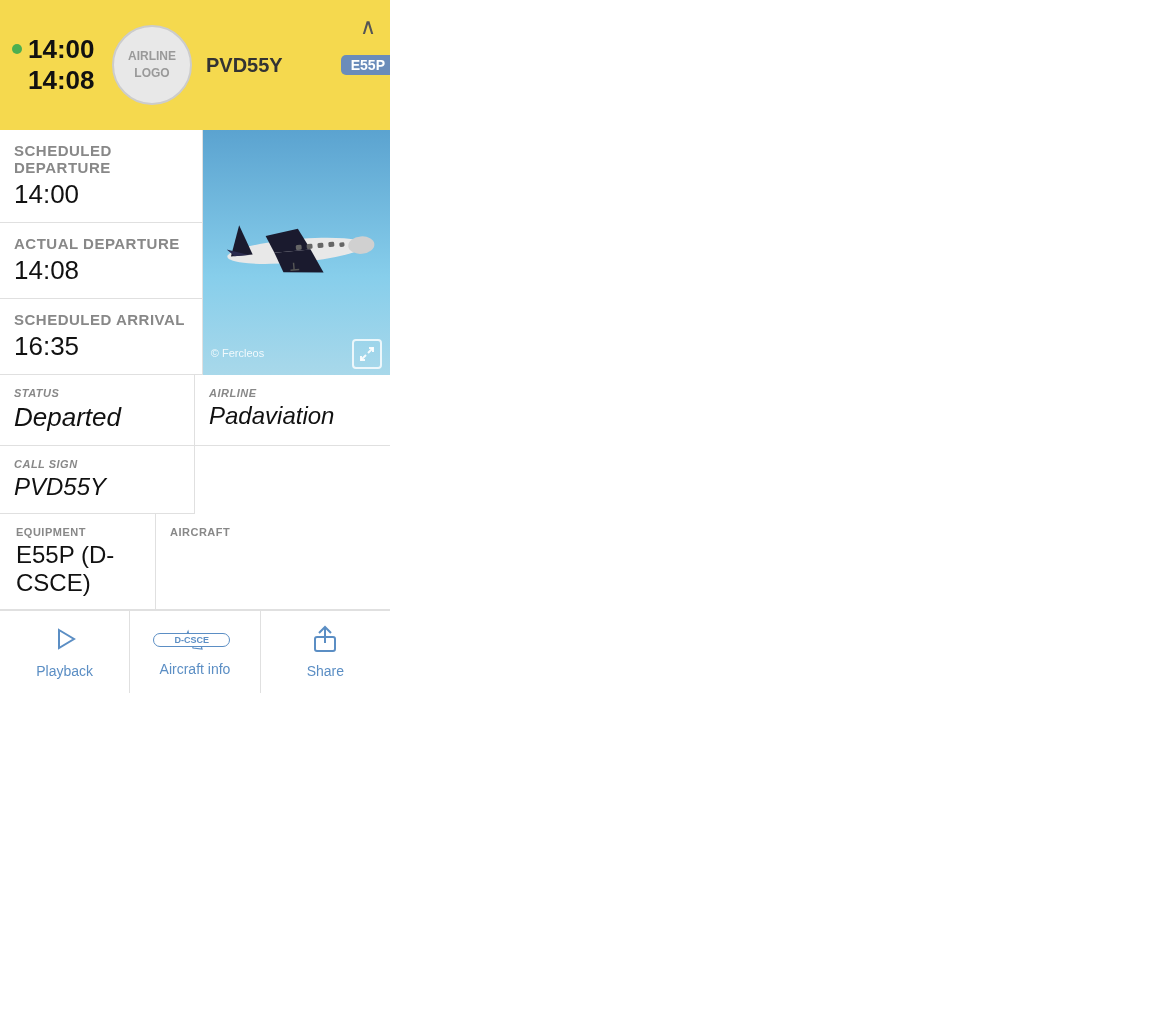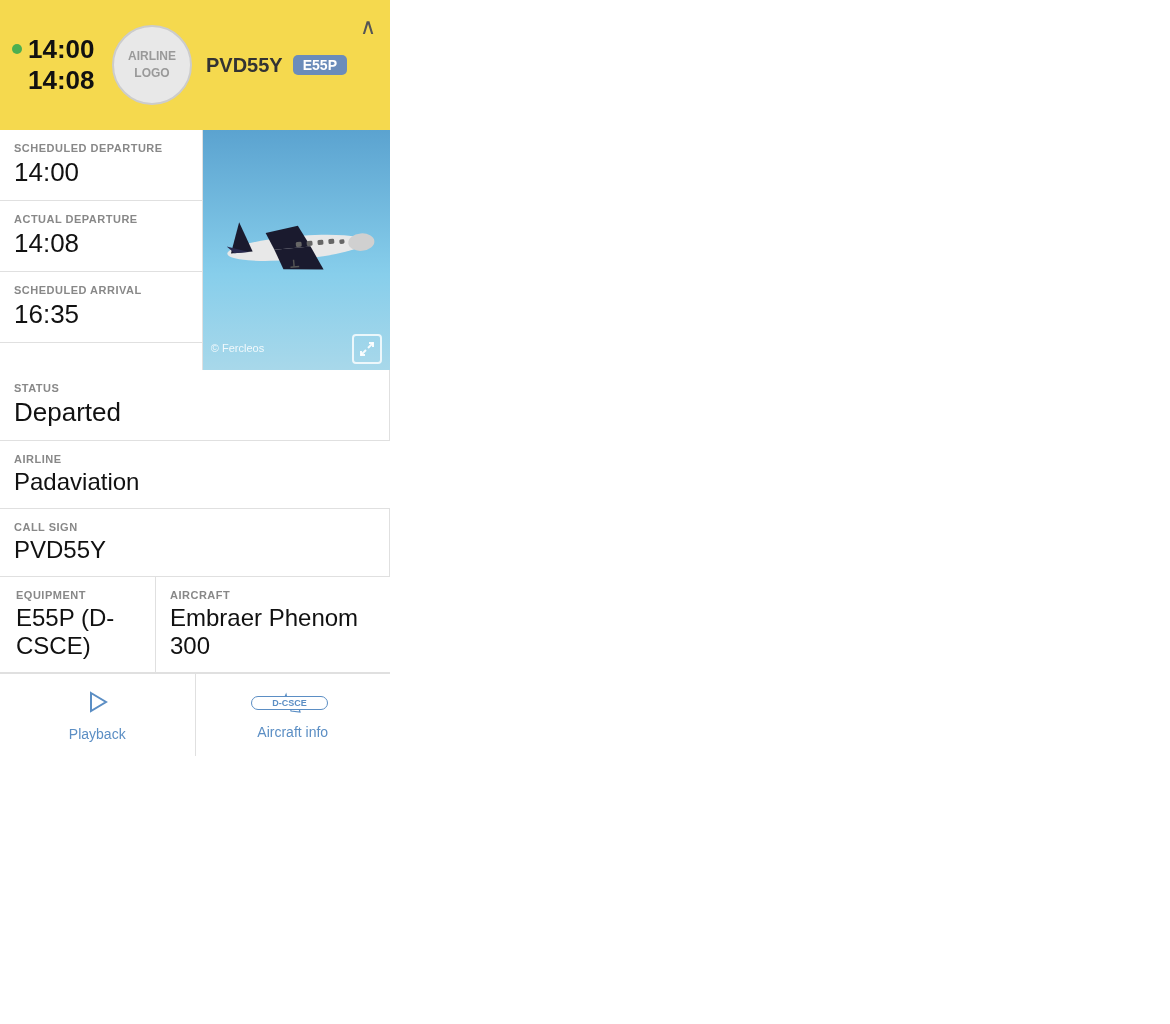--- a/index.html
+++ b/index.html
@@ -105,20 +105,21 @@
       font-weight: 600;
       color: #333;
     }
     .header-aircraft-badge {
       background: #6B8CBA;
       border-radius: 5px;
       padding: 2px 10px;
       font-size: 14px;
       font-weight: 600;
       color: #fff;
+      margin-left: 48px;
     }
     .header-chevron {
       position: absolute;
       top: 14px;
       right: 14px;
       font-size: 22px;
       color: #555;
     }
 
     
@@ -127,21 +128,21 @@
     }
     .info-left {
       flex: 0 0 52%;
       border-right: 1px solid #e0e0e0;
     }
     .info-item {
       padding: 12px 14px;
       border-bottom: 1px solid #e0e0e0;
     }
     .info-label {
-      font-size: 11px;
+      font-size: 15px;
       font-weight: 700;
       letter-spacing: 0.5px;
       color: #888;
       text-transform: uppercase;
       margin-bottom: 3px;
     }
     .info-value {
       font-size: 26px;
       font-weight: 400;
       color: #111;
@@ -185,21 +186,22 @@
       display: flex;
       align-items: center;
       justify-content: center;
       color: rgba(255,255,255,0.9);
       font-size: 16px;
     }
 
     
     .details-grid {
       display: grid;
-      grid-template-columns: 1fr;
+      grid-template-columns: 1fr 1fr;
+      font-style: italic;
     }
     .detail-cell {
       padding: 12px 14px;
       border-bottom: 1px solid #e0e0e0;
       border-right: 1px solid #e0e0e0;
     }
     .detail-cell:nth-child(2n) {
       border-right: none;
     }
     .detail-label {
@@ -379,21 +381,20 @@
   </div>
 </div>
 
 <div class="equipment-row">
   <div class="equipment-cell">
     <div class="detail-label">EQUIPMENT</div>
     <div class="detail-value">E55P (D-CSCE)</div>
   </div>
   <div class="aircraft-cell">
     <div class="detail-label">AIRCRAFT</div>
-    <div class="detail-value">Embraer Phenom 300</div>
   </div>
 </div>
 
 <div class="bottom-nav">
   <div class="nav-item">
     <span class="nav-icon">
       <svg width="28" height="28" viewBox="0 0 28 28" fill="none" xmlns="http://www.w3.org/2000/svg">
         <polygon points="8,5 23,14 8,23" stroke="#5B8EC4" stroke-width="2" fill="none"></polygon>
       </svg>
     </span>
@@ -410,13 +411,24 @@
 
         <polygon points="6,14 10,5 12,14" fill="none" stroke="#5B8EC4" stroke-width="1.5"></polygon>
 
         <polygon points="14,14 22,14 24,22 15,21" fill="none" stroke="#5B8EC4" stroke-width="1.2"></polygon>
       </svg>
       <span class="plane-badge-tag">D-CSCE</span>
     </div>
     <span class="nav-label">Aircraft info</span>
   </div>
 
+  <div class="nav-item">
+    <span class="nav-icon">
+      <svg width="26" height="28" viewBox="0 0 26 28" fill="none" xmlns="http://www.w3.org/2000/svg">
+
+        <rect x="3" y="12" width="20" height="14" rx="2" stroke="#5B8EC4" stroke-width="2" fill="none"></rect>
+        <line x1="13" y1="2" x2="13" y2="18" stroke="#5B8EC4" stroke-width="2"></line>
+        <polyline points="7,8 13,2 19,8" stroke="#5B8EC4" stroke-width="2" fill="none"></polyline>
+      </svg>
+    </span>
+    <span class="nav-label">Share</span>
+  </div>
 </div>
 
 </body></html>

